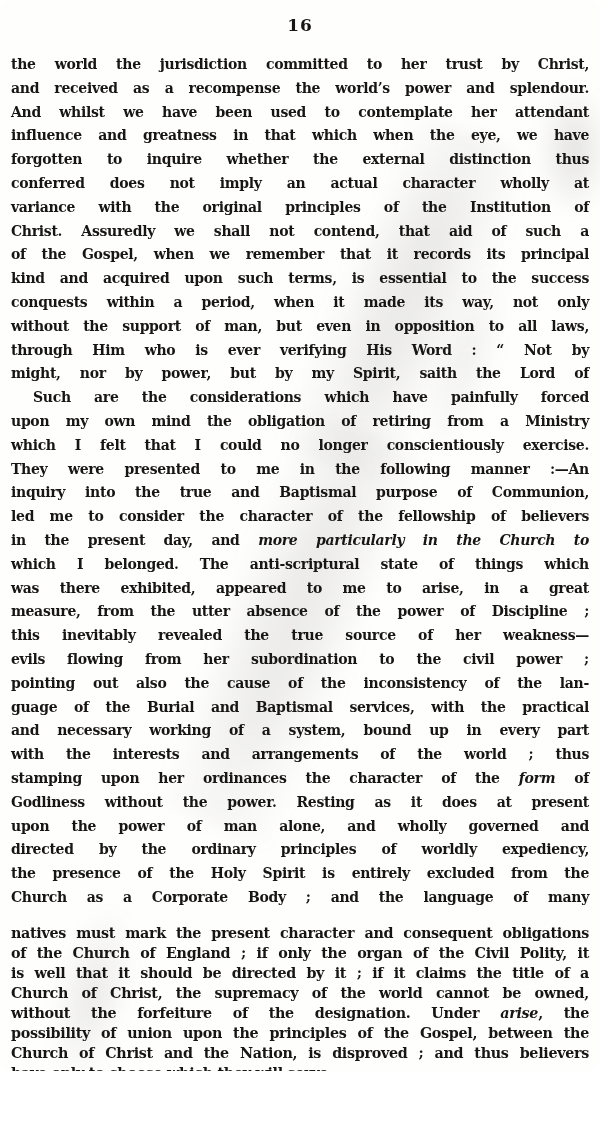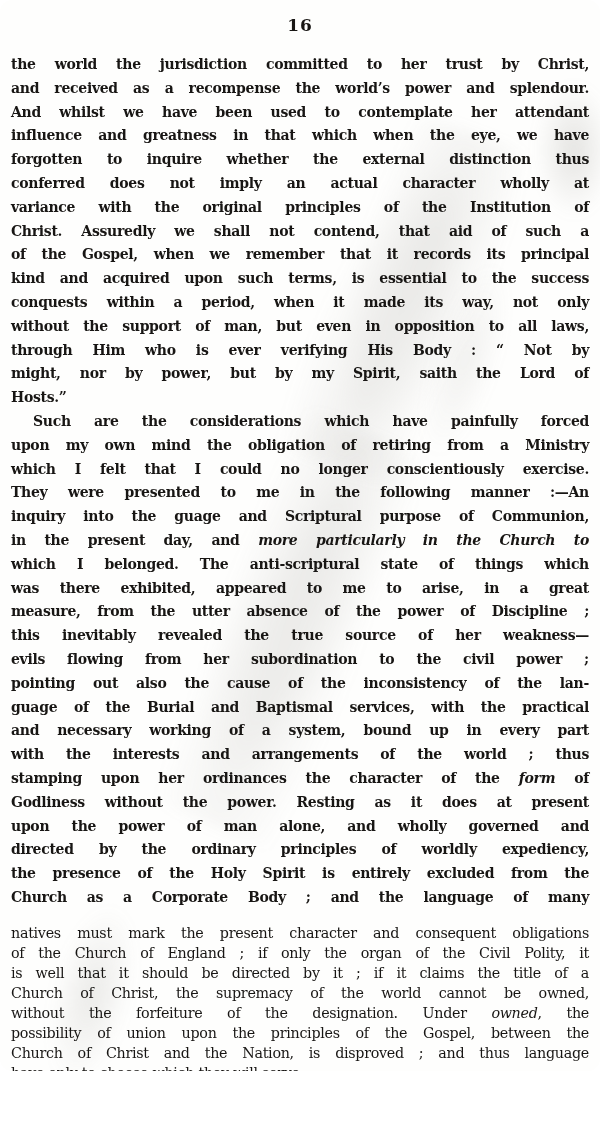--- a/index.html
+++ b/index.html
@@ -50,21 +50,21 @@
     text-align: justify;
     text-align-last: justify;
   }
   .line.last { text-align-last: left; }
   .line.indent { text-indent: 22px; }
   .it { font-style: italic; }
   .footnote {
     position: relative; z-index: 1;
     margin: 13px 11px 2px 11px;
     font-size: 14.3px;
-    font-weight: 400;
+    font-weight: 700;
     letter-spacing: -0.3px;
   }
   .footnote .line { line-height: 20px; }
 </style>
 </head>
 <body>
 
 <div class="page">
   <div class="smudge s1"></div>
   <div class="smudge s2"></div>
@@ -81,30 +81,30 @@
         <div class="line"><span>And whilst we have been used to contemplate her attendant</span></div>
         <div class="line"><span>influence and greatness in that which when the eye, we have</span></div>
         <div class="line"><span>forgotten to inquire whether the external distinction thus</span></div>
         <div class="line"><span>conferred does not imply an actual character wholly at</span></div>
         <div class="line"><span>variance with the original principles of the Institution of</span></div>
         <div class="line"><span>Christ. Assuredly we shall not contend, that aid of such a</span></div>
         <div class="line"><span>of the Gospel, when we remember that it records its principal</span></div>
         <div class="line"><span>kind and acquired upon such terms, is essential to the success</span></div>
         <div class="line"><span>conquests within a period, when it made its way, not only</span></div>
         <div class="line"><span>without the support of man, but even in opposition to all laws,</span></div>
-        <div class="line"><span>through Him who is ever verifying His Body : “ Not by</span></div>
+        <div class="line"><span>through Him who is ever verifying His Word : “ Not by</span></div>
         <div class="line"><span>might, nor by power, but by my Spirit, saith the Lord of</span></div>
-        <div class="line last"><span>Hosts.”</span></div>
       </div>
     <div class="para">
         <div class="line indent"><span>Such are the considerations which have painfully forced</span></div>
         <div class="line"><span>upon my own mind the obligation of retiring from a Ministry</span></div>
         <div class="line"><span>which I felt that I could no longer conscientiously exercise.</span></div>
         <div class="line"><span>They were presented to me in the following manner :—An</span></div>
-        <div class="line"><span>inquiry into the guage and Scriptural purpose of Communion,</span></div>
+        <div class="line"><span>inquiry into the true and Baptismal purpose of Communion,</span></div>
+        <div class="line"><span>led me to consider the character of the fellowship of believers</span></div>
         <div class="line"><span>in the present day, and </span><span class="it">more particularly in the Church to</span></div>
         <div class="line"><span>which I belonged. The anti-scriptural state of things which</span></div>
         <div class="line"><span>was there exhibited, appeared to me to arise, in a great</span></div>
         <div class="line"><span>measure, from the utter absence of the power of Discipline ;</span></div>
         <div class="line"><span>this inevitably revealed the true source of her weakness—</span></div>
         <div class="line"><span>evils flowing from her subordination to the civil power ;</span></div>
         <div class="line"><span>pointing out also the cause of the inconsistency of the lan-</span></div>
         <div class="line"><span>guage of the Burial and Baptismal services, with the practical</span></div>
         <div class="line"><span>and necessary working of a system, bound up in every part</span></div>
         <div class="line"><span>with the interests and arrangements of the world ; thus</span></div>
@@ -116,19 +116,19 @@
         <div class="line"><span>Church as a Corporate Body ; and the language of many</span></div>
       </div>
   </div>
 
   <div class="footnote">
     <div class="para">
         <div class="line"><span>natives must mark the present character and consequent obligations</span></div>
         <div class="line"><span>of the Church of England ; if only the organ of the Civil Polity, it</span></div>
         <div class="line"><span>is well that it should be directed by it ; if it claims the title of a</span></div>
         <div class="line"><span>Church of Christ, the supremacy of the world cannot be owned,</span></div>
-        <div class="line"><span>without the forfeiture of the designation. Under </span><span class="it">owned</span><span>, the</span></div>
+        <div class="line"><span>without the forfeiture of the designation. Under </span><span class="it">arise</span><span>, the</span></div>
         <div class="line"><span>possibility of union upon the principles of the Gospel, between the</span></div>
-        <div class="line"><span>Church of Christ and the Nation, is disproved ; and thus language</span></div>
+        <div class="line"><span>Church of Christ and the Nation, is disproved ; and thus believers</span></div>
         <div class="line last"><span>have only to choose which they will serve.</span></div>
       </div>
   </div>
 </div>
 
 </body></html>

